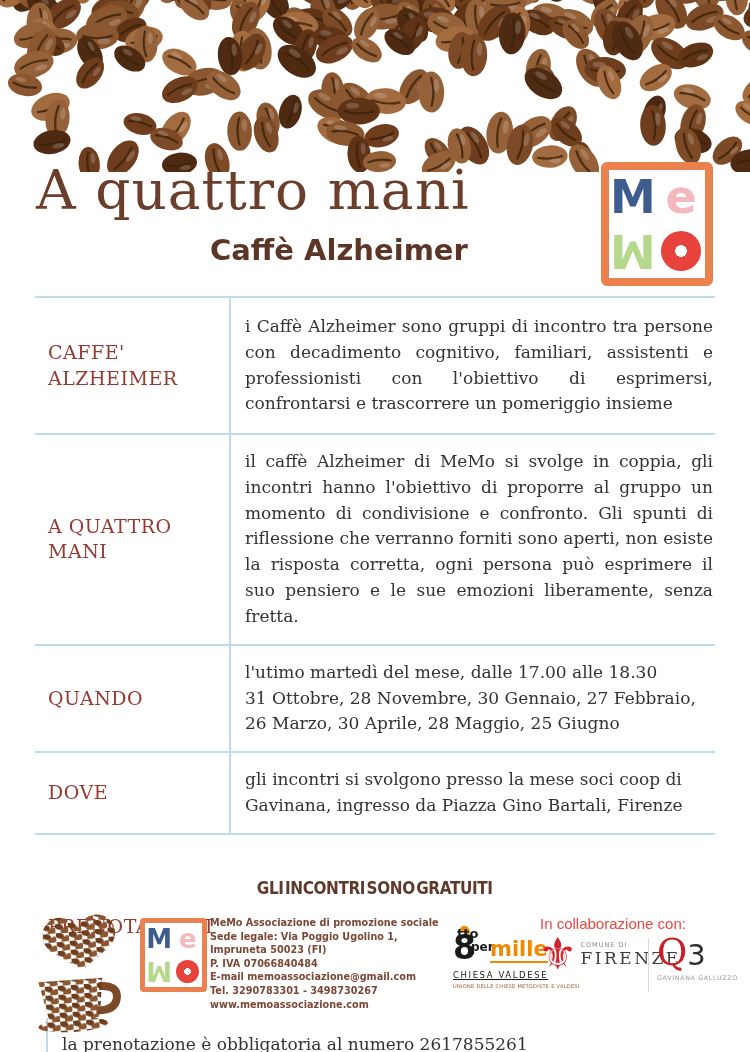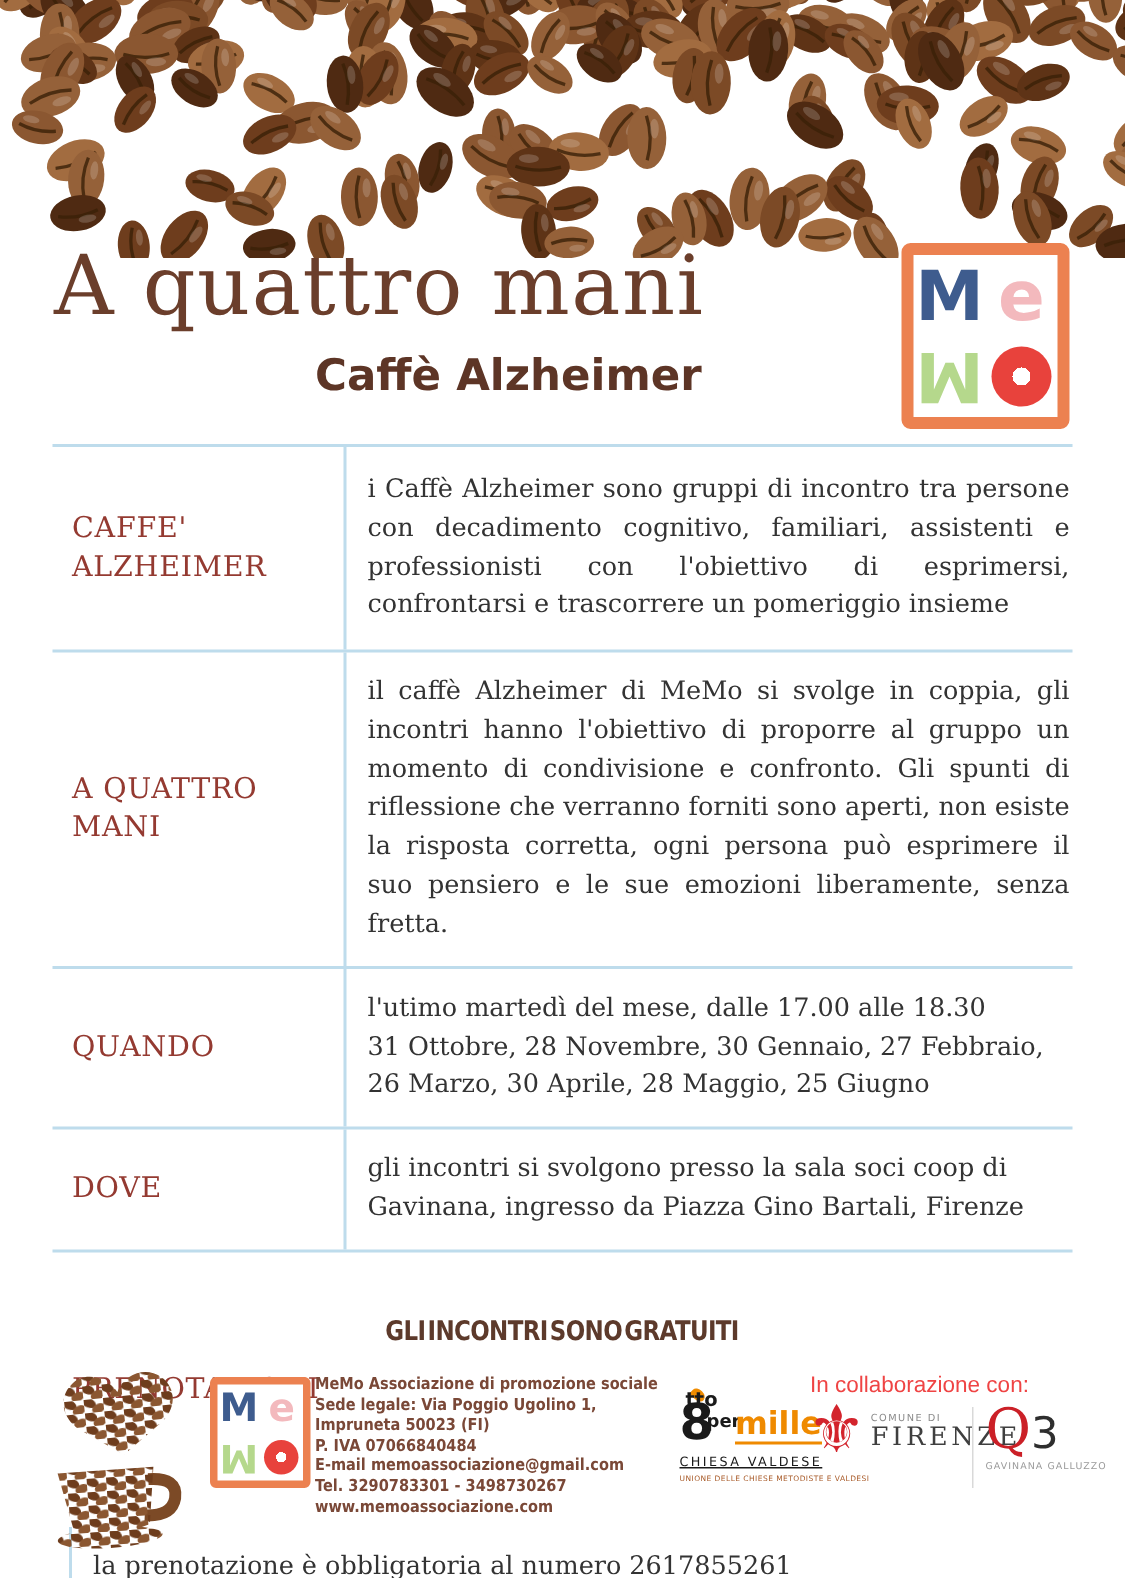--- a/index.html
+++ b/index.html
@@ -1315,21 +1315,21 @@
   <div class="info-row h3">
     <div class="row-label">QUANDO</div>
     <div class="row-text prewrap">
         <div class="cell-inner">l'utimo martedì del mese, dalle 17.00 alle 18.30
 31 Ottobre, 28 Novembre, 30 Gennaio, 27 Febbraio, 26 Marzo, 30 Aprile, 28 Maggio, 25 Giugno</div>
       </div>
   </div>
   <div class="info-row h4">
     <div class="row-label">DOVE</div>
     <div class="row-text">
-        <div class="cell-inner">gli incontri si svolgono presso la sala soci coop di Gavinana, ingresso da Piazza Gino Bartali, Firenze</div>
+        <div class="cell-inner">gli incontri si svolgono presso la mese soci coop di Gavinana, ingresso da Piazza Gino Bartali, Firenze</div>
       </div>
   </div>
   <div class="info-row h5">
     <div class="row-label">PRENOTAZIONI</div>
     <div class="row-text">
         <div class="cell-inner">la prenotazione è obbligatoria al numero 2617855261</div>
       </div>
   </div>
 </div>
 

